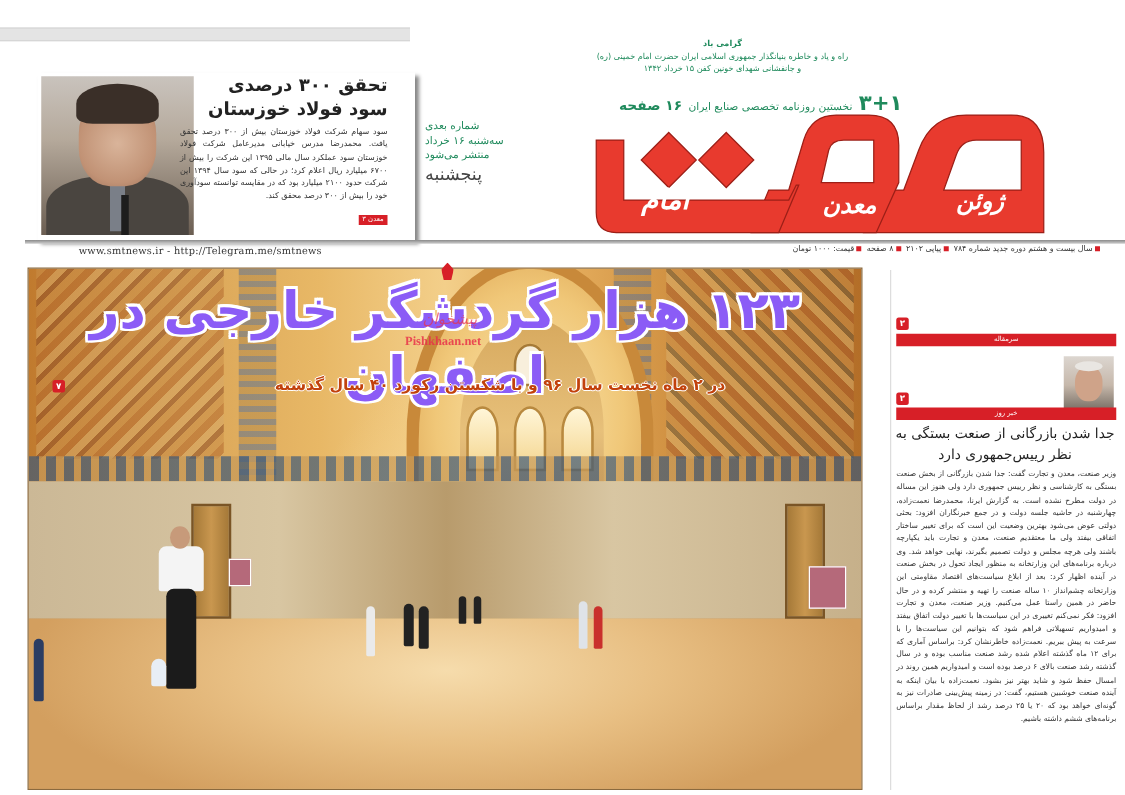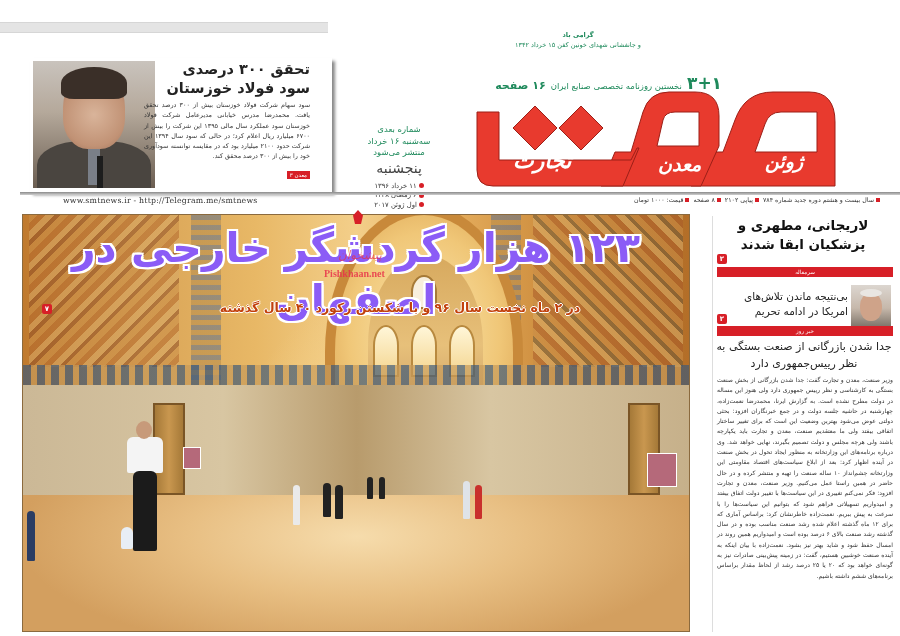--- a/index.html
+++ b/index.html
@@ -26,21 +26,21 @@
   .mast-salute { position: absolute; left: 438px; top: 30px; width: 280px; direction: rtl; text-align: center; font-size: 6.5px; line-height: 10px; color: #1f8a5c; }
   .mast-salute .title { font-weight: bold; color: #1f8a5c; }
   .mast-slogan { position: absolute; left: 440px; top: 73px; width: 282px; direction: rtl; text-align: right; color: #1f8a5c; white-space: nowrap; }
   .mast-slogan .big { font-weight: bold; font-size: 17px; }
   .mast-slogan .small { font-size: 8.5px; }
   .mast-slogan .pages { font-weight: bold; font-size: 11px; }
 
   .logo { position: absolute; left: 473px; top: 90px; width: 363px; height: 100px; }
   .logo-word { position: absolute; color: #fff; font-weight: bold; font-style: italic; font-size: 19px; direction: rtl; }
 
-  .issue-info { position: absolute; left: 340px; top: 96px; width: 118px; direction: rtl; text-align: center; margin-top: 28px; }
+  .issue-info { position: absolute; left: 340px; top: 96px; width: 118px; direction: rtl; text-align: left; }
   .issue-next { color: #1f8a5c; font-size: 8.5px; line-height: 11.5px; }
   .issue-day { color: #444; font-size: 14px; line-height: 17px; margin-top: 1px; }
   .issue-dates { margin-top: 5px; font-size: 6.8px; line-height: 9.5px; color: #333; }
   .issue-dates .dot { display: inline-block; width: 5px; height: 5px; background: #d71f27; border-radius: 50%; margin-left: 2px; vertical-align: middle; }
 
   
   .dateline-rule { position: absolute; left: 20px; top: 192px; width: 880px; height: 3px; background: linear-gradient(180deg, #8a8a8a, #cfcfcf); }
   .dateline-left { position: absolute; left: 28px; top: 196px; font-family: "DejaVu Serif", serif; font-size: 7.8px; color: #333; letter-spacing: 0.2px; margin-left: 35px; }
   .dateline-right { position: absolute; right: 18px; top: 196px; direction: rtl; font-size: 6.3px; color: #333; white-space: nowrap; }
   .dateline-right .sq { display: inline-block; width: 4px; height: 4px; background: #d71f27; margin: 0 2px; vertical-align: middle; }
@@ -102,20 +102,21 @@
   <div class="story-text">
     <div class="story-title">تحقق ۳۰۰ درصدی</div>
     <div class="story-title">سود فولاد خوزستان</div>
     <div class="story-body">سود سهام شرکت فولاد خوزستان بیش از ۳۰۰ درصد تحقق یافت. محمدرضا مدرس خیابانی مدیرعامل شرکت فولاد خوزستان سود عملکرد سال مالی ۱۳۹۵ این شرکت را بیش از ۶۷۰۰ میلیارد ریال اعلام کرد؛ در حالی که سود سال ۱۳۹۴ این شرکت حدود ۲۱۰۰ میلیارد بود که در مقایسه توانسته سودآوری خود را بیش از ۳۰۰ درصد محقق کند.</div>
     <span class="story-tag">معدن ۳</span>
   </div>
 </div>
 
 <div class="mast-salute">
   <div class="title">گرامی باد</div>
+  <div>راه و یاد و خاطره بنیانگذار جمهوری اسلامی ایران حضرت امام خمینی (ره)</div>
   <div>و جانفشانی شهدای خونین کفن ۱۵ خرداد ۱۳۴۲</div>
 </div>
 <div class="mast-slogan">
   <span class="big">۳+۱</span>
   <span class="small">نخستین روزنامه تخصصی صنایع ایران</span>
   <span class="pages">۱۶ صفحه</span>
 </div>
 
 <div class="logo">
   <svg width="363" height="100" viewBox="0 0 363 100">
@@ -127,33 +128,28 @@
       <path d="M 228 96 L 246 56 L 246 26 Q 246 2 222 2 L 196 2 Q 176 2 170 22 L 158 62 L 142 62 L 128 96 Z M 222 22 L 226 22 L 226 56 L 184 56 L 190 30 Q 192 22 202 22 Z" fill-rule="evenodd"></path>
 
       <path d="M 150 96 L 166 58 L 164 58 L 158 70 L 26 70 L 26 22 L 4 22 L 4 80 Q 4 96 20 96 Z"></path>
 
       <path d="M 62 16 L 84 38 L 62 60 L 40 38 Z"></path>
       <path d="M 108 16 L 130 38 L 108 60 L 86 38 Z"></path>
     </g>
   </svg>
   <span class="logo-word" style="left:292px; top:60px;">ژوئن</span>
   <span class="logo-word" style="left:185px; top:63px;">معدن</span>
-  <span class="logo-word" style="left:40px; top:58px; font-size:22px;">تجارت</span>
+  <span class="logo-word" style="left:40px; top:58px; font-size:22px;">امام</span>
 </div>
 
 <div class="issue-info">
   <div class="issue-next">شماره بعدی</div>
   <div class="issue-next">سه‌شنبه ۱۶ خرداد</div>
   <div class="issue-next">منتشر می‌شود</div>
   <div class="issue-day">پنجشنبه</div>
-  <div class="issue-dates">
-    <div><span class="dot"></span><span>۱۱ خرداد ۱۳۹۶</span></div>
-    <div><span class="dot"></span><span>۶ رمضان ۱۴۳۸</span></div>
-    <div><span class="dot"></span><span>اول ژوئن ۲۰۱۷</span></div>
-  </div>
 </div>
 
 <div class="dateline-rule"></div>
 <div class="dateline-left">www.smtnews.ir   -   http://Telegram.me/smtnews</div>
 <div class="dateline-right">
   <span class="sq"></span><span>سال بیست و هشتم دوره جدید شماره ۷۸۴</span>
   <span class="sq"></span><span>پیاپی ۲۱۰۲</span>
   <span class="sq"></span><span>۸ صفحه</span>
   <span class="sq"></span><span>قیمت: ۱۰۰۰ تومان</span>
 </div>
@@ -192,25 +188,23 @@
 </div>
 
 <div class="marker-top"></div>
 <div class="headline">۱۲۳ هزار گردشگر خارجی در اصفهان</div>
 <div class="watermark-fa">پیشخوان</div>
 <div class="watermark">Pishkhaan.net</div>
 <div class="subhead">در ۲ ماه نخست سال ۹۶ و با شکستن رکورد ۴۰ سال گذشته</div>
 <div class="page-badge" style="left:42px; top:304px;">۷</div>
 
 <div class="sidebar">
-  <div class="sb-lead">لاریجانی، مطهری و پزشکیان ابقا شدند</div>
   <div class="page-badge" style="left:4px; top:38px;">۲</div>
   <div class="sb-redbar" style="top:51px;">سرمقاله</div>
   <div class="sb-editorial-photo">
     <div class="face"></div>
     <div class="hairw"></div>
   </div>
-  <div class="sb-editorial-title">بی‌نتیجه ماندن تلاش‌های امریکا در ادامه تحریم</div>
   <div class="page-badge" style="left:4px; top:98px;">۲</div>
   <div class="sb-redbar" style="top:110px;">خبر روز</div>
   <div class="sb-article-title">جدا شدن بازرگانی از صنعت بستگی به نظر رییس‌جمهوری دارد</div>
   <div class="sb-article-body">وزیر صنعت، معدن و تجارت گفت: جدا شدن بازرگانی از بخش صنعت بستگی به کارشناسی و نظر رییس جمهوری دارد ولی هنوز این مساله در دولت مطرح نشده است. به گزارش ایرنا، محمدرضا نعمت‌زاده، چهارشنبه در حاشیه جلسه دولت و در جمع خبرنگاران افزود: بحثی دولتی عوض می‌شود بهترین وضعیت این است که برای تغییر ساختار اتفاقی بیفتد ولی ما معتقدیم صنعت، معدن و تجارت باید یکپارچه باشند ولی هرچه مجلس و دولت تصمیم بگیرند، نهایی خواهد شد. وی درباره برنامه‌های این وزارتخانه به منظور ایجاد تحول در بخش صنعت در آینده اظهار کرد: بعد از ابلاغ سیاست‌های اقتصاد مقاومتی این وزارتخانه چشم‌انداز ۱۰ ساله صنعت را تهیه و منتشر کرده و در حال حاضر در همین راستا عمل می‌کنیم. وزیر صنعت، معدن و تجارت افزود: فکر نمی‌کنم تغییری در این سیاست‌ها با تغییر دولت اتفاق بیفتد و امیدواریم تسهیلاتی فراهم شود که بتوانیم این سیاست‌ها را با سرعت به پیش ببریم. نعمت‌زاده خاطرنشان کرد: براساس آماری که برای ۱۲ ماه گذشته اعلام شده رشد صنعت مناسب بوده و در سال گذشته رشد صنعت بالای ۶ درصد بوده است و امیدواریم همین روند در امسال حفظ شود و شاید بهتر نیز بشود. نعمت‌زاده با بیان اینکه به آینده صنعت خوشبین هستیم، گفت: در زمینه پیش‌بینی صادرات نیز به گونه‌ای خواهد بود که ۲۰ یا ۲۵ درصد رشد از لحاظ مقدار براساس برنامه‌های ششم داشته باشیم.</div>
 </div>
 
 </body></html>

